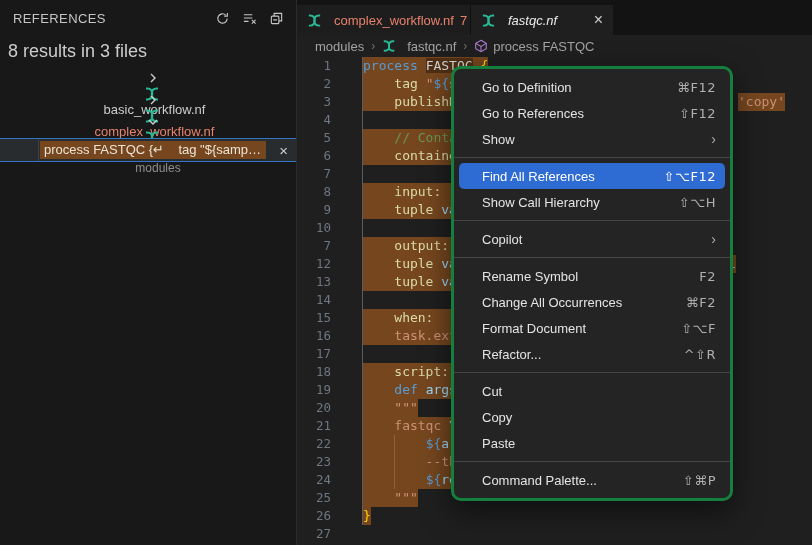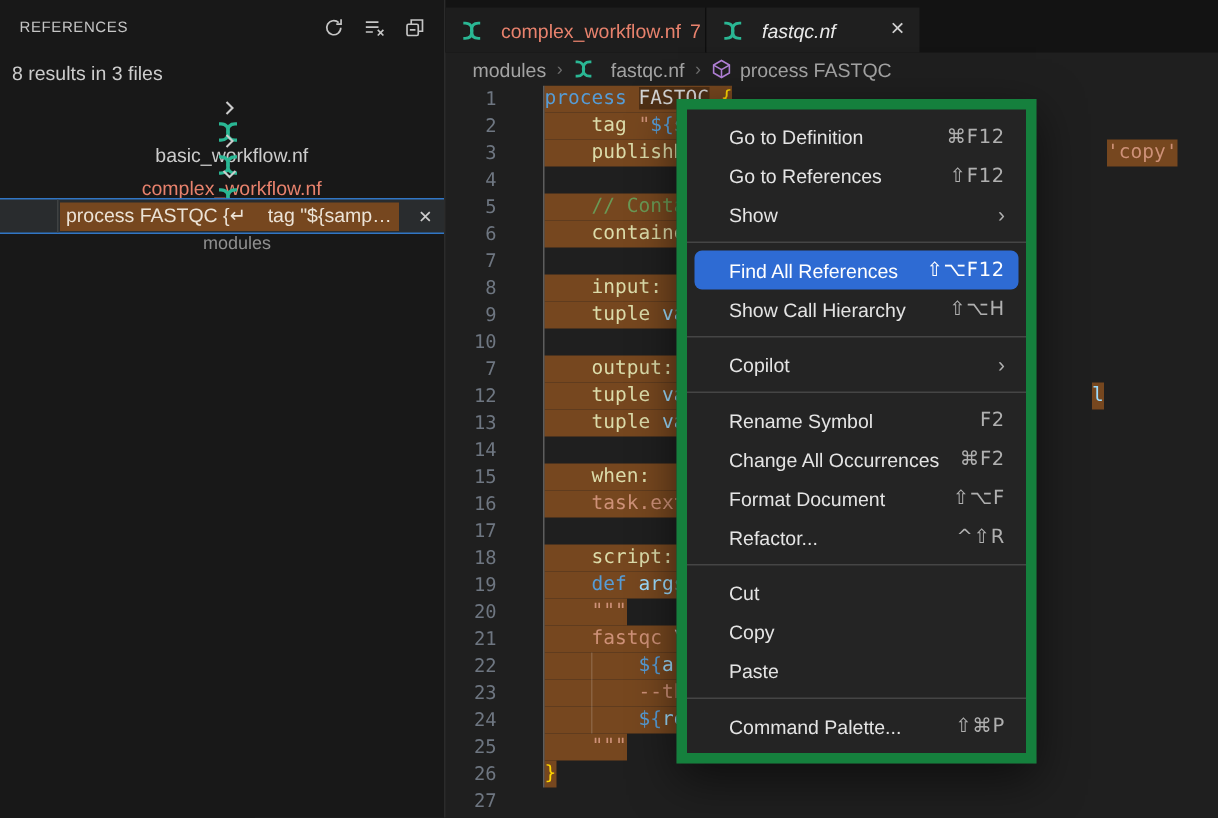--- a/index.html
+++ b/index.html
@@ -2,25 +2,25 @@
 <html style="--nextflow_green: #2ab794; --file_orange: #e8826d; --match_brown: #76471f; --word_brown: #4e2f15; --menu_blue: #2e6bd3; --focus_blue: #3176c5; --symbol_purple: #b180d7; --kw: #569cd6; --fn: #dcdcaa; --str: #ce9178; --vr: #9cdcfe; --com: #6a9955; --brace: #ffd700; --txt: #d4d4d4; --linenum: #6e7681;"><head>
 <meta charset="utf-8">
 <style>
   html,body{margin:0;padding:0;background:#1f1f1f;}
   body{width:812px;height:545px;overflow:hidden;font-family:"Liberation Sans","DejaVu Sans",sans-serif;-webkit-font-smoothing:antialiased;}
   .app{position:relative;width:812px;height:545px;display:flex;}
 
   
   .sidebar{width:296px;flex:none;background:#181818;display:flex;flex-direction:column;}
   .panel-header{height:36px;display:flex;align-items:center;padding:0 10px 0 13px;flex:none;}
-  .panel-title{font-size:10px;color:#c5c5c5;letter-spacing:.4px;flex:1;}
+  .panel-title{font-size:13px;color:#c5c5c5;letter-spacing:.4px;flex:1;}
   .panel-actions{display:flex;gap:7px;}
   .icon-btn{width:20px;height:20px;display:flex;align-items:center;justify-content:center;border-radius:4px;cursor:pointer;}
   .icon-btn svg{stroke:#c5c5c5;fill:none;stroke-width:1.2;}
-  .summary{font-size:13px;color:#cccccc;padding:5px 0 8px 8px;flex:none;}
+  .summary{font-size:18px;color:#cccccc;padding:5px 0 8px 8px;flex:none;}
   .treerow{height:22px;display:flex;align-items:center;padding-left:13px;font-size:13px;color:#cccccc;cursor:pointer;flex-direction:column;}
   .chev{width:16px;height:16px;flex:none;margin-right:3px;}
   .nficon{flex:none;margin-right:6px;}
   .fname.orange{color:var(--file_orange);}
   .fdesc{color:#8f8f8f;margin-left:7px;font-size:12px;}
   .badge{margin-left:auto;margin-right:18px;color:var(--file_orange);font-size:13px;}
   .resultrow{height:22px;margin-top:2px;border-top:1px solid var(--focus_blue);border-bottom:1px solid var(--focus_blue);background:#292c2e;display:flex;align-items:center;position:relative;cursor:pointer;}
   .rguide{position:absolute;left:38px;top:0;bottom:0;width:1px;background:#3f4243;}
   .rtext{margin-left:40px;background:var(--match_brown);color:#ece3d6;font-size:13px;padding:1px 5px 2px 4px;white-space:pre;overflow:hidden;max-width:224px;}
   .rclose{margin-left:auto;margin-right:8px;color:#cccccc;font-size:15px;line-height:15px;cursor:pointer;}
@@ -49,21 +49,21 @@
   .mhl.full{min-width:100px;}
   .c-kw{color:var(--kw);} .c-fn{color:var(--fn);} .c-str{color:var(--str);}
   .c-vr{color:var(--vr);} .c-com{color:var(--com);} .c-brace{color:var(--brace);}
   .c-txt{color:var(--txt);}
   .word{background:var(--word_brown);}
   .seledge{position:absolute;left:65px;top:0;width:1px;height:468px;background:#9b9b9b;opacity:.5;}
   .iguide{position:absolute;left:97px;top:378px;width:1px;height:54px;background:rgba(255,255,255,.15);}
   .frag{position:absolute;height:18px;white-space:pre;}
 
   
-  .menu{position:absolute;left:451px;top:66px;width:240px;box-sizing:border-box;background:#242424;border:7px solid #15803d;border-radius:0;box-shadow:0 10px 30px rgba(0,0,0,.55);padding:5px 0;z-index:10;}
+  .menu{position:absolute;left:451px;top:66px;width:282px;box-sizing:border-box;background:#242424;border:3px solid #15803d;border-radius:10px;box-shadow:0 10px 30px rgba(0,0,0,.55);padding:5px 0;z-index:10;}
   .mi{height:26px;margin:0 5px;border-radius:5px;display:flex;align-items:center;padding:0 9px 0 23px;font-size:13px;color:#e4e4e4;cursor:pointer;}
   .mi .mlabel{white-space:nowrap;}
   .mi .sc{margin-left:auto;color:#b0b0b0;font-family:"DejaVu Sans",sans-serif;letter-spacing:.5px;text-align:center;}
   .mi .sub{margin-left:auto;color:#b0b0b0;font-size:14px;}
   .mi.hl{background:var(--menu_blue);color:#ffffff;}
   .mi.hl .sc{color:#ffffff;}
   .msep{height:1px;background:#454545;margin:5px 0;}
 </style>
 </head>
 <body>

